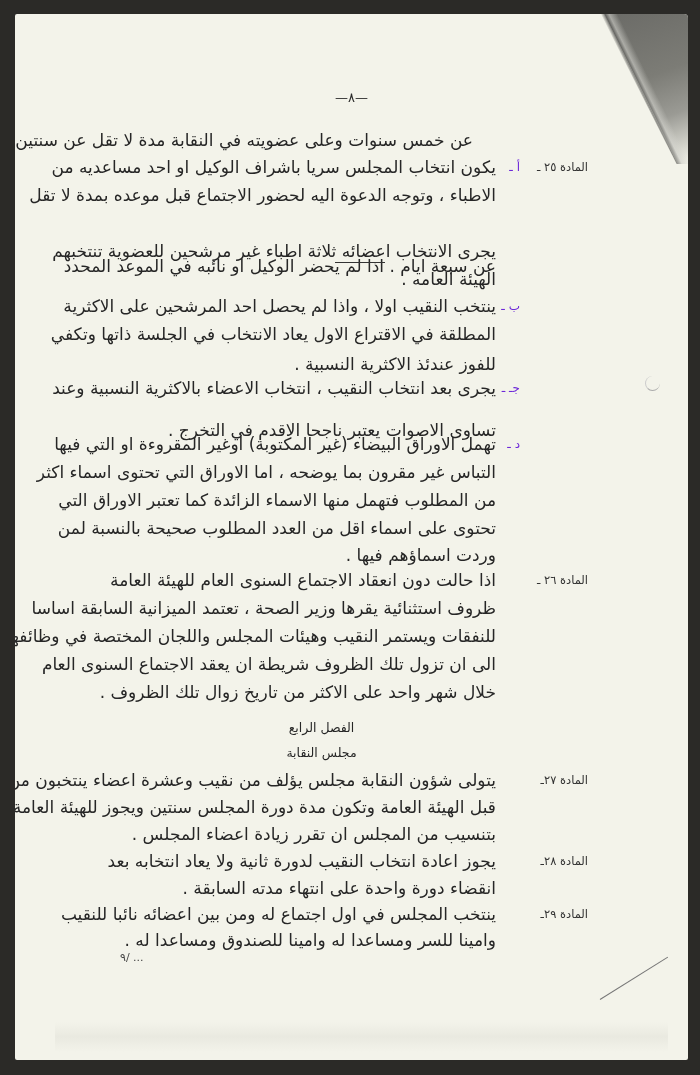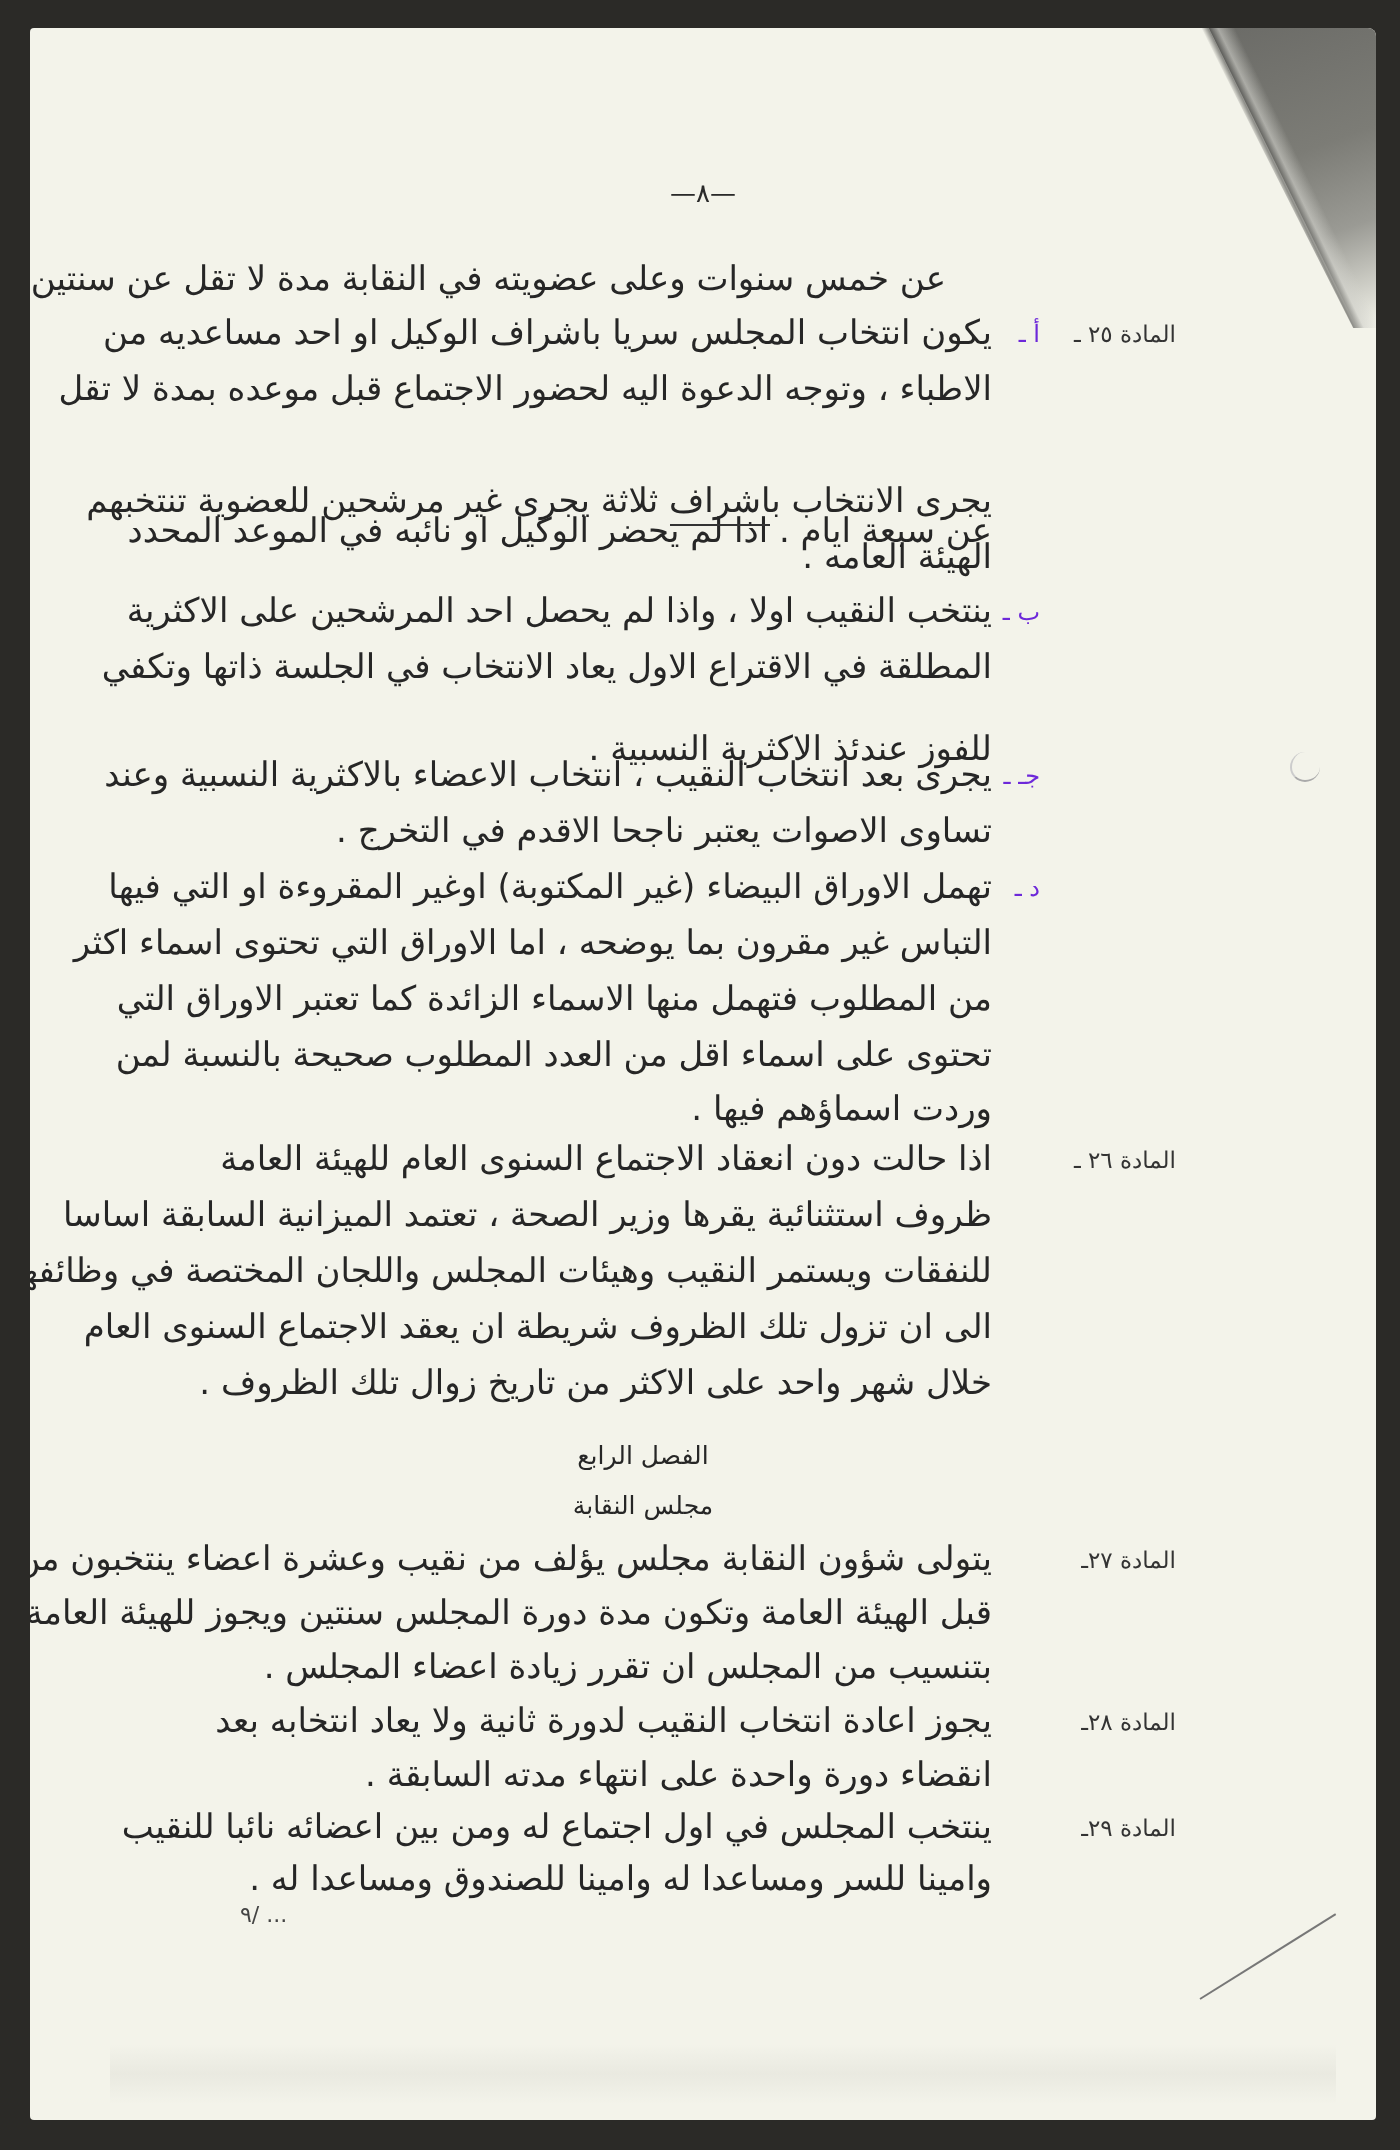--- a/index.html
+++ b/index.html
@@ -156,32 +156,32 @@
 
   <div class="page-number">—٨—</div>
 
   <div class="text-line body-text last" style="top:117px; right:215px;">عن خمس سنوات وعلى عضويته في النقابة مدة لا تقل عن سنتين .</div>
 
   <div class="margin-label" style="top:144px;">المادة ٢٥ ـ</div>
   <div class="item-letter" style="top:144px;">أ ـ</div>
   <div class="text-line body-text" style="top:172px;">الاطباء ، وتوجه الدعوة اليه لحضور الاجتماع قبل موعده بمدة لا تقل</div>
   <div class="text-line body-text" style="top:144px;">يكون انتخاب المجلس سريا باشراف الوكيل او احد مساعديه من</div>
   <div class="text-line body-text" style="top:200px;margin-top:43px;">عن سبعة ايام . اذا لم يحضر الوكيل او نائبه في الموعد المحدد</div>
-  <div class="text-line body-text" style="top:228px;">يجرى الانتخاب باشراف ثلاثة يجرى غير مرشحين للعضوية تنتخبهم</div>
+  <div class="text-line body-text" style="top:228px;">يجرى الانتخاب اعضائه ثلاثة اطباء غير مرشحين للعضوية تنتخبهم</div>
   <div class="underline-mark" style="top:248px; left:320px; width:50px;"></div>
   <div class="text-line body-text last" style="top:256px;">الهيئة العامه .</div>
 
   <div class="item-letter" style="top:283px;">ب ـ</div>
   <div class="text-line body-text" style="top:283px;">ينتخب النقيب اولا ، واذا لم يحصل احد المرشحين على الاكثرية</div>
   <div class="text-line body-text" style="top:311px;">المطلقة في الاقتراع الاول يعاد الانتخاب في الجلسة ذاتها وتكفي</div>
-  <div class="text-line body-text last" style="top:352px;">للفوز عندئذ الاكثرية النسبية .</div>
+  <div class="text-line body-text last" style="top:341px;">للفوز عندئذ الاكثرية النسبية .</div>
 
   <div class="item-letter" style="top:365px;">جـ ـ</div>
   <div class="text-line body-text" style="top:365px;">يجرى بعد انتخاب النقيب ، انتخاب الاعضاء بالاكثرية النسبية وعند</div>
-  <div class="text-line body-text last" style="top:393px;">تساوى الاصوات يعتبر ناجحا الاقدم في التخرج .</div>
+  <div class="text-line body-text last" style="top:407px;">تساوى الاصوات يعتبر ناجحا الاقدم في التخرج .</div>
 
   <div class="item-letter" style="top:421px;">د ـ</div>
   <div class="text-line body-text" style="top:421px;">تهمل الاوراق البيضاء (غير المكتوبة) اوغير المقروءة او التي فيها</div>
   <div class="text-line body-text" style="top:449px;">التباس غير مقرون بما يوضحه ، اما الاوراق التي تحتوى اسماء اكثر</div>
   <div class="text-line body-text" style="top:477px;">من المطلوب فتهمل منها الاسماء الزائدة كما تعتبر الاوراق التي</div>
   <div class="text-line body-text" style="top:505px;">تحتوى على اسماء اقل من العدد المطلوب صحيحة بالنسبة لمن</div>
   <div class="text-line body-text last" style="top:532px;">وردت اسماؤهم فيها .</div>
 
   <div class="margin-label" style="top:557px;">المادة ٢٦ ـ</div>
   <div class="text-line body-text" style="top:557px;">اذا حالت دون انعقاد الاجتماع السنوى العام للهيئة العامة</div>

